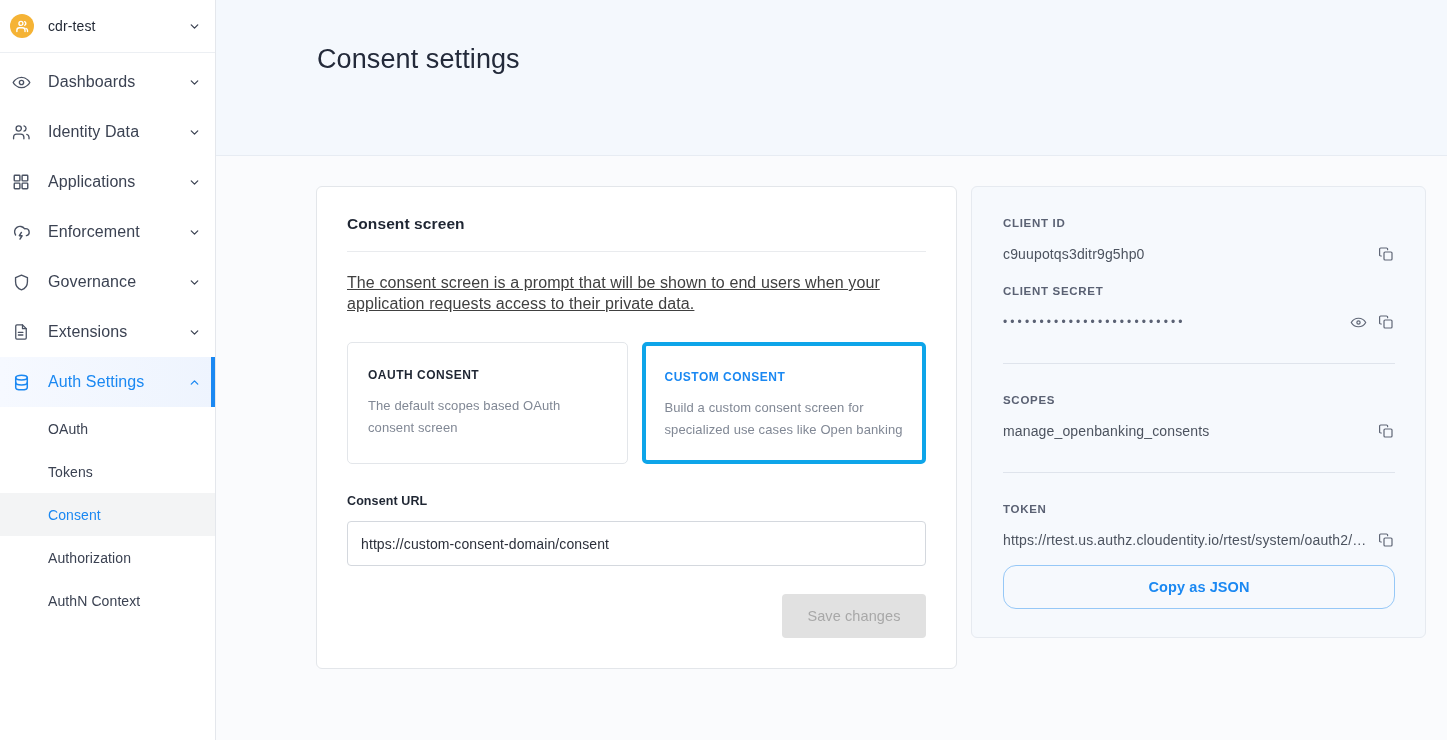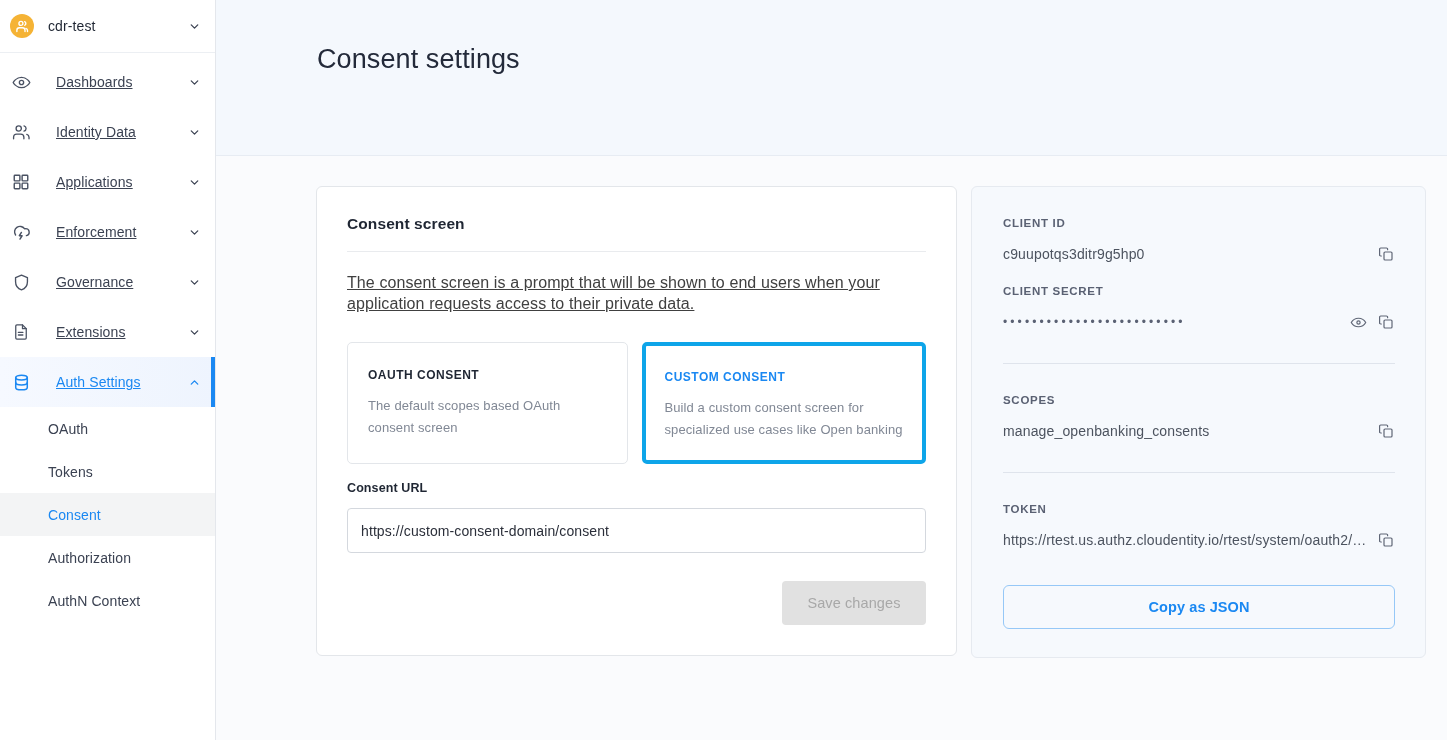--- a/index.html
+++ b/index.html
@@ -61,25 +61,24 @@
     cursor: pointer;
     position: relative;
     color: #3b4252;
   }
   .nav-item .nic {
     width: 22px; height: 22px; flex: 0 0 22px;
     display: flex; align-items: center; justify-content: center;
     color: #4a5263;
   }
   .nav-item .nlabel {
-    margin-left: 24px;
-    font-size: 14px;
+    margin-left: 16px;
+    font-size: 16px;
     flex: 1;
     letter-spacing: .1px;
-    text-decoration: underline;
   }
   .nav-item.active {
     background: linear-gradient(90deg,#f6f9ff 0%, #eef4fe 100%);
   }
   .nav-item.active .nlabel { color: #1a88f2; }
   .nav-item.active .nic { color: #1a88f2; }
   .nav-item.active::after {
     content: "";
     position: absolute;
     right: 0; top: 0; bottom: 0;
@@ -187,21 +186,21 @@
   }
   .choice.selected .choice-label { color: #1a88f2; }
   .choice-desc {
     margin-top: 13px;
     font-size: 13px;
     line-height: 22px;
     color: #818895;
     letter-spacing: .1px;
   }
   .field-label {
-    margin-top: 17px;
+    margin-top: 30px;
     font-size: 12.5px;
     font-weight: bold;
     color: #1f2633;
     letter-spacing: .1px;
   }
   .text-input {
     margin-top: 13px;
     width: 100%;
     height: 45px;
     border: 1px solid #d4d8de;
@@ -274,25 +273,25 @@
     color: #5f6676;
   }
   .icon-btn svg { display: block; }
   .sp-sep {
     height: 1px;
     background: #dfe4ec;
     margin: 32px 0 0 0;
   }
   .sp-block { margin-top: 30px; }
   .copy-json-btn {
-    margin-top: 36px;
+    margin-top: 16px;
     width: 100%;
     height: 44px;
     border: 1px solid #96c8f7;
-    border-radius: 6px;
+    border-radius: 13px;
     background: transparent;
     color: #1a88f2;
     font-size: 14.5px;
     font-weight: bold;
     font-family: "Liberation Sans", sans-serif;
     cursor: pointer;
     letter-spacing: .1px;
   }
 </style>
 </head>

